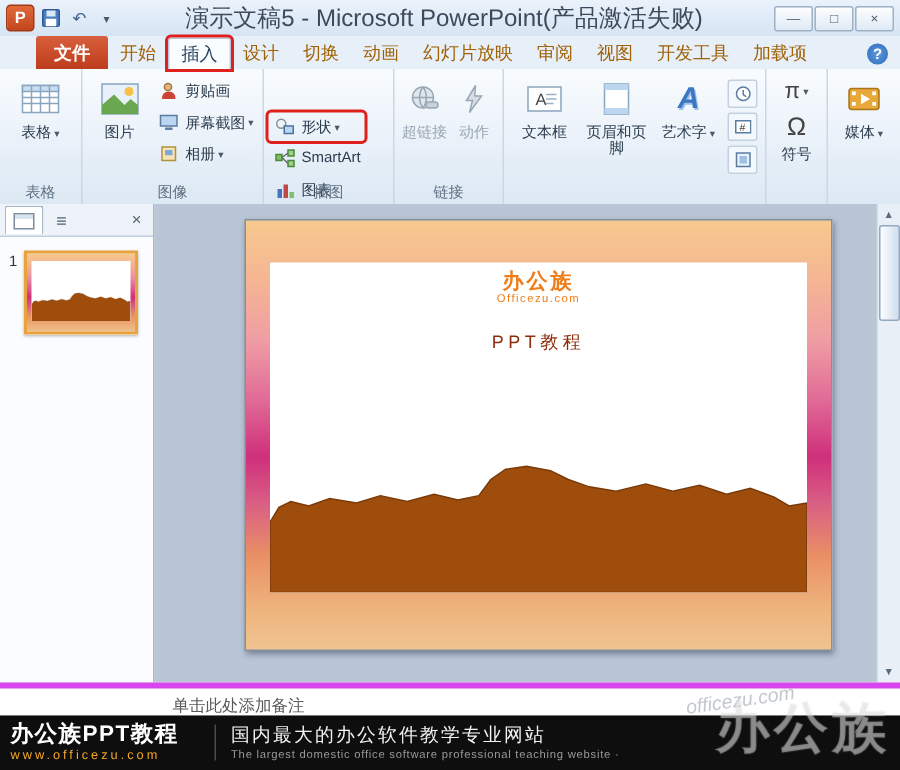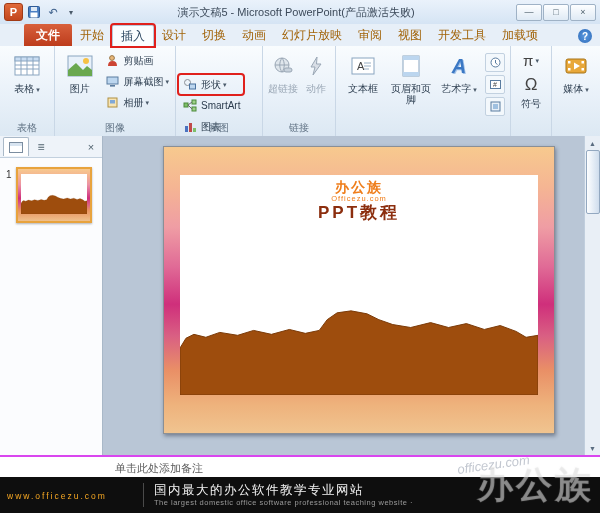--- a/index.html
+++ b/index.html
@@ -10,21 +10,21 @@
   #titlebar{position:absolute;left:0;top:0;width:600px;height:24px;
     background:linear-gradient(#eaf2fb,#d5e4f4);border-bottom:1px solid #c3d3e4;
     display:flex;align-items:center;}
   .qat{display:flex;align-items:center;gap:3px;padding-left:4px;}
   .appicon{width:17px;height:16px;background:linear-gradient(#e06a3a,#c2461d);color:#fff;
     font-weight:bold;font-size:11px;display:flex;align-items:center;justify-content:center;
     border-radius:3px;border:1px solid #a03a16;}
   .qbtn{width:16px;height:16px;display:flex;align-items:center;justify-content:center;
     font-size:11px;color:#3f618c;cursor:default;}
   .qbtn.dd{font-size:8px;width:10px;}
-  #titlebar .title{flex:1;text-align:center;font-size:11px;color:#3c4a5a;
+  #titlebar .title{flex:1;text-align:center;font-size:16px;color:#3c4a5a;
     white-space:nowrap;overflow:hidden;}
   .winbtns{display:flex;gap:1px;padding-right:4px;}
   .wbtn{width:24px;height:15px;border:1px solid #9fb2c6;border-radius:2px;
     background:linear-gradient(#fdfeff,#dfeaf5);font-size:9px;color:#51636f;
     display:flex;align-items:center;justify-content:center;}
   
   #tabrow{position:absolute;left:0;top:24px;width:600px;height:22px;background:#e7eff8;
     display:flex;align-items:flex-end;}
   .tab{height:21px;line-height:21px;padding:0 8px;font-size:12px;color:#a16207;
     white-space:nowrap;}
@@ -81,31 +81,31 @@
   .twhite svg{position:absolute;bottom:0;left:0;width:100%;height:50%;}
   
   #slidearea{position:absolute;left:103px;top:0;width:481px;height:319px;}
   .slide{position:absolute;left:60px;top:10px;width:390px;height:286px;
     background:linear-gradient(180deg,#f7c98e 0%,#f5b593 14%,#ef9da4 28%,#e06a96 42%,#cf2f7b 55%,#d95f83 66%,#e98f66 78%,#eeb27c 90%,#f0c490 100%);
     border:1px solid #8a8f96;box-shadow:1px 2px 4px rgba(30,40,60,.45);}
   .slideinner{position:absolute;left:16px;right:16px;top:28px;bottom:38px;background:#fff;overflow:hidden;}
   .slidelogo{text-align:center;padding-top:5px;line-height:1.1;}
   .sl1{font-size:14px;font-weight:bold;color:#ef7d1a;letter-spacing:2px;}
   .sl2{font-size:7.5px;color:#ef7d1a;letter-spacing:1px;}
-  .sl3{font-size:17px;font-weight:bold;color:#8c2e0e;letter-spacing:3px;margin-top:0;}
+  .sl3{font-size:12px;font-weight:normal;color:#8c2e0e;letter-spacing:3px;margin-top:18px;}
   .slideinner svg{position:absolute;bottom:0;left:0;width:100%;height:90px;}
   
   #vscroll{position:absolute;right:0;top:0;width:16px;height:319px;background:#e9eff6;
     border-left:1px solid #c0cedd;box-sizing:border-box;display:flex;flex-direction:column;align-items:center;}
   .sarrow{font-size:7px;color:#5a6c80;height:14px;display:flex;align-items:center;}
   .sthumb{width:12px;height:62px;background:linear-gradient(90deg,#fdfeff,#cfdded);
     border:1px solid #93a8c0;border-radius:2px;}
   
   #notes{position:absolute;left:0;top:455px;width:600px;height:22px;background:#fff;
-    border-top:2px solid #d946ef;box-sizing:border-box;}
+    border-top:4px solid #d946ef;box-sizing:border-box;}
   #notes .ph{position:absolute;left:115px;top:4px;font-size:11px;color:#5a5a5a;}
   .noteswm{position:absolute;right:70px;top:0px;font-size:13px;color:rgba(120,130,150,.45);
     transform:rotate(-8deg);font-style:italic;}
   
   #footer{position:absolute;left:0;top:477px;width:600px;height:36px;background:#0e0e0e;
     display:flex;align-items:center;overflow:visible;}
   .fleft{width:126px;padding-left:7px;line-height:1;}
   .brand{color:#fff;font-weight:bold;font-size:15px;letter-spacing:1px;}
   .furl{color:#f7a823;font-size:8.5px;letter-spacing:2px;margin-top:2px;}
   .fdivider{width:1px;height:24px;background:#4a4a4a;margin:0 10px;}
@@ -400,20 +400,21 @@
     </div>
   </div>
 
   <div id="notes">
     <span class="ph">单击此处添加备注</span>
     <span class="noteswm">officezu.com</span>
   </div>
 
   <div id="footer">
     <div class="fleft">
+      <div class="brand">办公族PPT教程</div>
       <div class="furl">www.officezu.com</div>
     </div>
     <div class="fdivider"></div>
     <div class="fcenter">
       <div class="ftcn">国内最大的办公软件教学专业网站</div>
       <div class="ften">The largest domestic office software professional teaching website ·</div>
     </div>
     <div class="fwm">办公族</div>
   </div>
 

